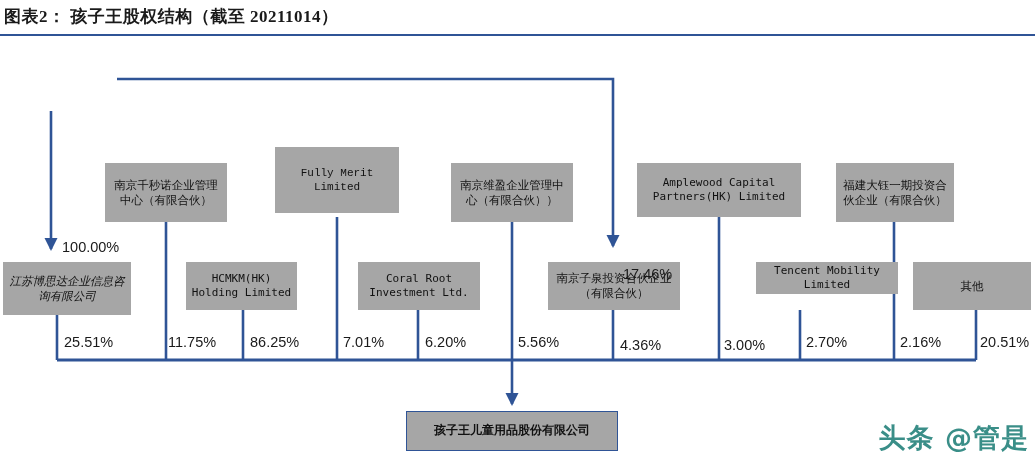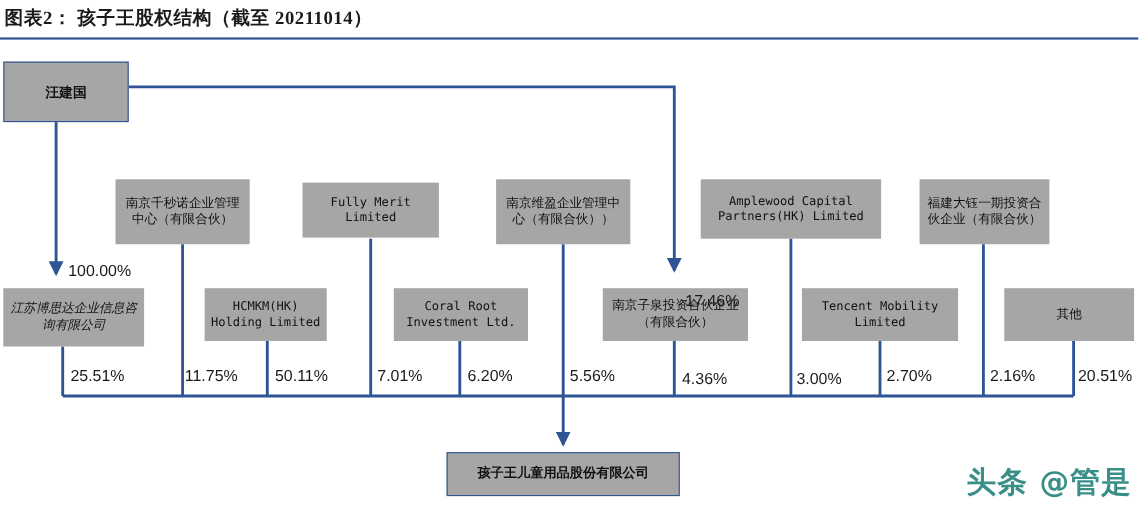--- a/index.html
+++ b/index.html
@@ -133,29 +133,26 @@
       <path d="M 613 310 L 613 360"></path>
       <path d="M 800 310 L 800 360"></path>
       <path d="M 976 310 L 976 360"></path>
 
       <path d="M 57 360 L 976 360" stroke-width="2.8"></path>
 
       <path d="M 512 360 L 512 404" marker-end="url(#arrow)"></path>
     </g>
   </svg>
 
-  <div class="node cn root-node" style="left:3px; top:56px; width:114px; height:55px;">
-    <span>汪建国</span>
-  </div>
 
   <div class="node cn" style="left:105px; top:163px; width:122px; height:59px;">
     <span>南京千秒诺企业管理中心（有限合伙）</span>
   </div>
 
-  <div class="node en" style="left:275px; top:166px; width:124px; height:50px;">
+  <div class="node en" style="left:275px; top:147px; width:124px; height:66px;font-family:Liberation Mono, monospace;">
     <span>Fully Merit Limited</span>
   </div>
 
   <div class="node cn" style="left:451px; top:163px; width:122px; height:59px;">
     <span>南京维盈企业管理中心（有限合伙））</span>
   </div>
 
   <div class="node en" style="left:637px; top:163px; width:164px; height:54px;">
     <span>Amplewood Capital Partners(HK) Limited</span>
   </div>
@@ -173,34 +170,34 @@
   </div>
 
   <div class="node en" style="left:358px; top:262px; width:122px; height:48px;">
     <span>Coral Root Investment Ltd.</span>
   </div>
 
   <div class="node cn" style="left:548px; top:262px; width:132px; height:48px;">
     <span>南京子泉投资合伙企业（有限合伙）</span>
   </div>
 
-  <div class="node en" style="left:729px; top:262px; width:142px; height:48px;">
+  <div class="node en" style="left:756px; top:262px; width:142px; height:32px;">
     <span>Tencent Mobility Limited</span>
   </div>
 
   <div class="node cn" style="left:913px; top:262px; width:118px; height:48px;">
     <span>其他</span>
   </div>
 
   <div class="pct" style="left:62px; top:239px;">100.00%</div>
   <div class="pct" style="left:623px; top:234px;margin-top:32px;">17.46%</div>
 
   <div class="pct" style="left:64px; top:334px;">25.51%</div>
   <div class="pct" style="left:168px; top:334px;">11.75%</div>
-  <div class="pct" style="left:250px; top:334px;">50.11%</div>
+  <div class="pct" style="left:250px; top:334px;">86.25%</div>
   <div class="pct" style="left:343px; top:334px;">7.01%</div>
   <div class="pct" style="left:425px; top:334px;">6.20%</div>
   <div class="pct" style="left:518px; top:334px;">5.56%</div>
   <div class="pct" style="left:620px; top:337px;">4.36%</div>
   <div class="pct" style="left:724px; top:337px;">3.00%</div>
   <div class="pct" style="left:806px; top:334px;">2.70%</div>
   <div class="pct" style="left:900px; top:334px;">2.16%</div>
   <div class="pct" style="left:980px; top:334px;">20.51%</div>
 
   <div class="node cn root-node" style="left:406px; top:411px; width:212px; height:40px; font-size:12px;">

